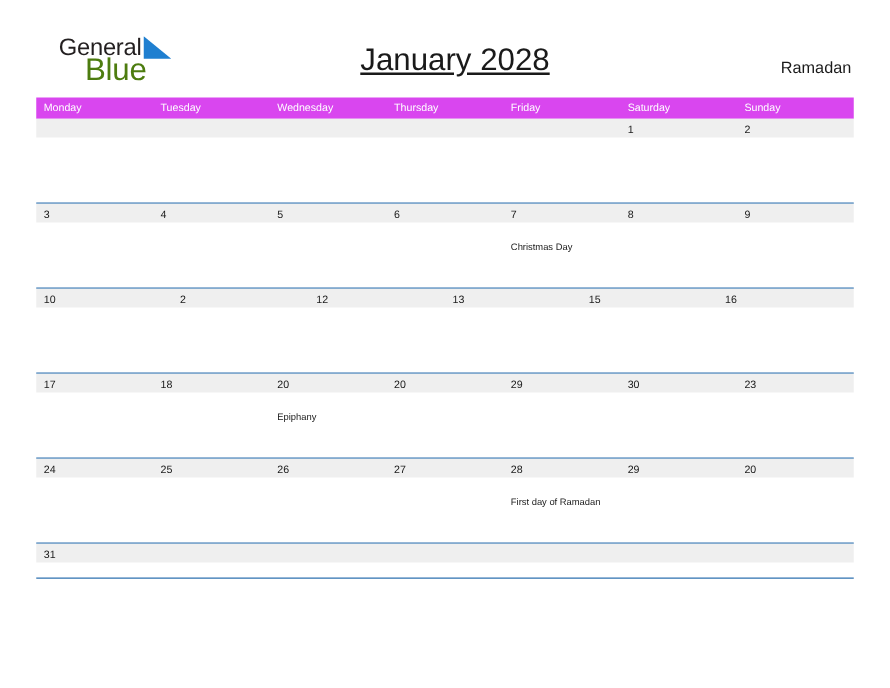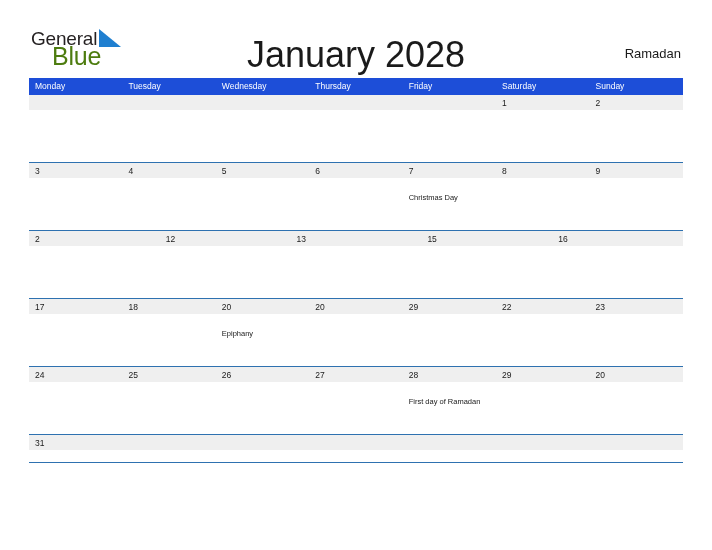--- a/index.html
+++ b/index.html
@@ -12,20 +12,21 @@
     background: #ffffff;
     font-family: "Liberation Sans", sans-serif;
     overflow: hidden;
   }
 
   .page {
     position: relative;
     width: 712px;
     height: 550px;
     box-sizing: border-box;
+    padding-left: 16px;
   }
 
   
   .header {
     position: relative;
     height: 52px;
     margin: 0;
   }
 
   .logo {
@@ -62,24 +63,25 @@
     width: 25px;
     height: 21px;
   }
 
   .cal-title {
     position: absolute;
     left: 0;
     right: 0;
     top: 34px;
     text-align: center;
-    font-size: 36px;
+    font-size: 25px;
     color: #1a1a1a;
     font-weight: normal;
     letter-spacing: 0px;
+    text-decoration: underline;
   }
 
   .country {
     position: absolute;
     right: 31px;
     top: 46px;
     font-size: 13px;
     color: #1a1a1a;
     white-space: nowrap;
   }
@@ -87,21 +89,21 @@
   
   .calendar {
     position: absolute;
     left: 29px;
     top: 78px;
     width: 654px;
   }
 
   .weekdays {
     display: flex;
-    background: #1d4ed8;
+    background: #d946ef;
     height: 17px;
   }
   .weekday {
     flex: 1 1 0;
     color: #ffffff;
     font-size: 8.5px;
     line-height: 17px;
     padding-left: 6px;
     box-sizing: border-box;
     white-space: nowrap;
@@ -253,20 +255,23 @@
             </div>
             <div class="cell">
               <div class="daynum">9</div>
             </div>
           </div>
         </div>
         <div class="week">
           <div class="daterow-bg"></div>
           <div class="week-cells">
             <div class="cell">
+              <div class="daynum">10</div>
+            </div>
+            <div class="cell">
               <div class="daynum">2</div>
             </div>
             <div class="cell">
               <div class="daynum">12</div>
             </div>
             <div class="cell">
               <div class="daynum">13</div>
             </div>
             <div class="cell">
               <div class="daynum">15</div>
@@ -291,21 +296,21 @@
                 <div class="event">Epiphany</div>
               </div>
             </div>
             <div class="cell">
               <div class="daynum">20</div>
             </div>
             <div class="cell">
               <div class="daynum">29</div>
             </div>
             <div class="cell">
-              <div class="daynum">22</div>
+              <div class="daynum">30</div>
             </div>
             <div class="cell">
               <div class="daynum">23</div>
             </div>
           </div>
         </div>
         <div class="week">
           <div class="daterow-bg"></div>
           <div class="week-cells">
             <div class="cell">

